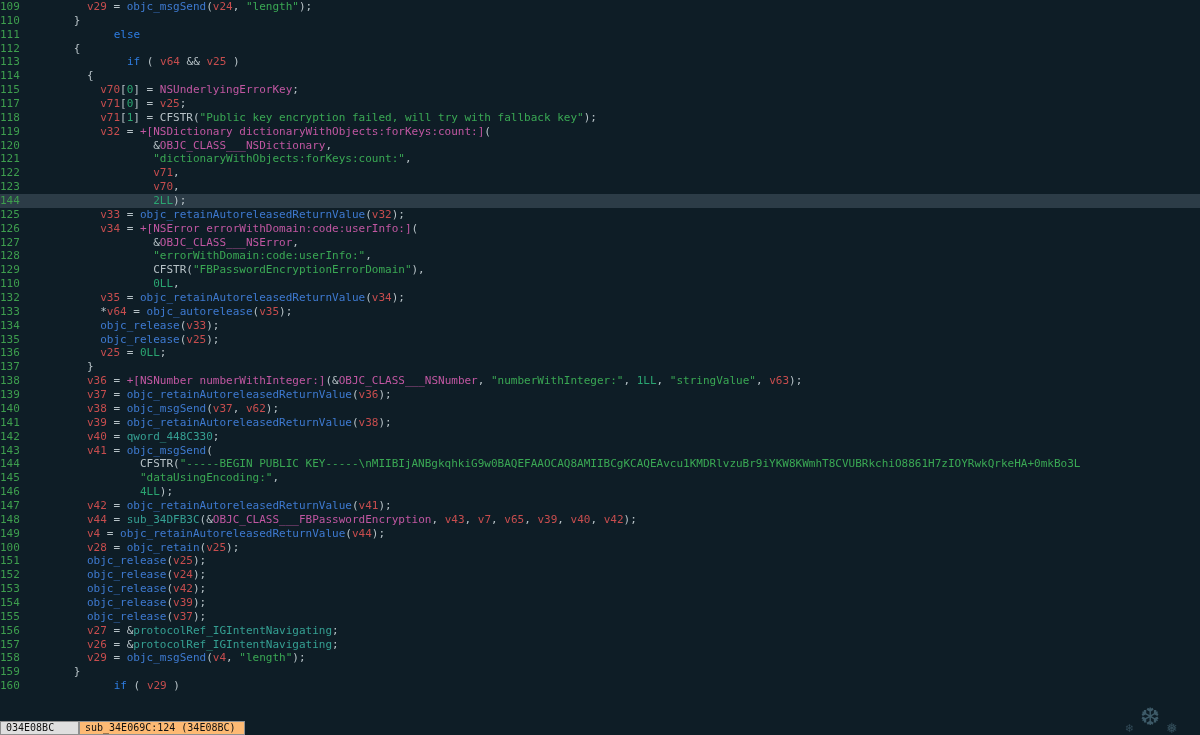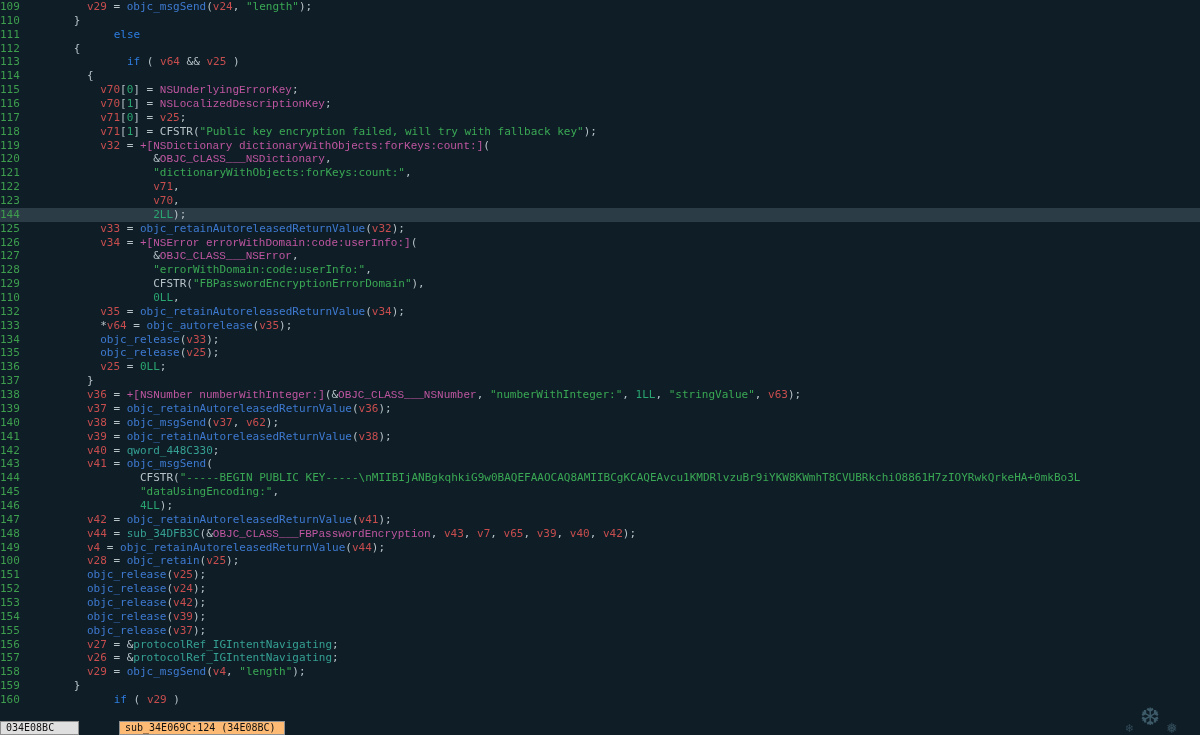--- a/index.html
+++ b/index.html
@@ -13,24 +13,24 @@
   .row.hl { background:var(--c-hl,#2c3c47); }
   .gutter { flex:0 0 34px; padding-left:0; color:var(--c-gutter,#3e9e4e); }
   .codetext { flex:1 1 auto; overflow:hidden; color:var(--c-p,#b7c2c7); white-space:pre; }
   .tk { white-space:pre; }
   .tk-p { color:var(--c-p,#b7c2c7); }
   .tk-v { color:var(--c-v,#c74d4e);margin-top:8px; }
   .tk-f { color:var(--c-f,#3e7ad1); }
   .tk-k { color:var(--c-k,#2e7de2);margin-left:40px; }
   .tk-s { color:var(--c-s,#3aa854); }
   .tk-n { color:var(--c-n,#2aa571); }
-  .tk-o { color:var(--c-o,#c157a2);font-family:Liberation Mono, monospace; }
+  .tk-o { color:var(--c-o,#c157a2); }
   .tk-d { color:var(--c-d,#35a093); }
 
-  #statusbar { position:absolute; left:0; right:0; bottom:0; height:14px; display:flex; align-items:stretch; background:var(--c-bg,#0e1d26); font-size:10px;gap:40px; }
+  #statusbar { position:absolute; left:0; right:0; bottom:0; height:14px; display:flex; align-items:stretch; background:var(--c-bg,#0e1d26); font-size:10px; }
   .sbox { border:1px solid #8f8f8f; color:#101010; padding:0 5px; line-height:12px; overflow:hidden; white-space:pre; }
   .sbox-addr { width:79px; background:#dfdfdf; }
   .sbox-loc  { min-width:166px; background:#fdba74; }
 
   .snow { position:absolute; font-family:"DejaVu Sans",sans-serif; pointer-events:none; }
   #snow1 { right:40px; bottom:4px; font-size:24px; color:#3d5a68; }
   #snow2 { right:22px; bottom:-1px; font-size:14px; color:#35505d; }
   #snow3 { right:66px; bottom:0px;  font-size:11px; color:#314a57; }
 </style>
 </head>
@@ -39,21 +39,20 @@
 <div id="app">
 
   <div id="code">
       <div class="row"><span class="gutter">109</span><span class="codetext"><span class="tk tk-p">        </span><span class="tk tk-v">v29</span><span class="tk tk-p"> = </span><span class="tk tk-f">objc_msgSend</span><span class="tk tk-p">(</span><span class="tk tk-v">v24</span><span class="tk tk-p">, </span><span class="tk tk-s">"length"</span><span class="tk tk-p">);</span></span></div>
       <div class="row"><span class="gutter">110</span><span class="codetext"><span class="tk tk-p">      }</span></span></div>
       <div class="row"><span class="gutter">111</span><span class="codetext"><span class="tk tk-p">      </span><span class="tk tk-k">else</span></span></div>
       <div class="row"><span class="gutter">112</span><span class="codetext"><span class="tk tk-p">      {</span></span></div>
       <div class="row"><span class="gutter">113</span><span class="codetext"><span class="tk tk-p">        </span><span class="tk tk-k">if</span><span class="tk tk-p"> ( </span><span class="tk tk-v">v64</span><span class="tk tk-p"> &amp;&amp; </span><span class="tk tk-v">v25</span><span class="tk tk-p"> )</span></span></div>
       <div class="row"><span class="gutter">114</span><span class="codetext"><span class="tk tk-p">        {</span></span></div>
       <div class="row"><span class="gutter">115</span><span class="codetext"><span class="tk tk-p">          </span><span class="tk tk-v">v70</span><span class="tk tk-p">[</span><span class="tk tk-n">0</span><span class="tk tk-p">] = </span><span class="tk tk-o">NSUnderlyingErrorKey</span><span class="tk tk-p">;</span></span></div>
-      <div class="row"><span class="gutter">116</span><span class="codetext"><span class="tk tk-p">          </span><span class="tk tk-v">v70</span><span class="tk tk-p">[</span><span class="tk tk-n">1</span><span class="tk tk-p">] = </span><span class="tk tk-o">NSLocalizedDescriptionKey</span><span class="tk tk-p">;</span></span></div>
       <div class="row"><span class="gutter">117</span><span class="codetext"><span class="tk tk-p">          </span><span class="tk tk-v">v71</span><span class="tk tk-p">[</span><span class="tk tk-n">0</span><span class="tk tk-p">] = </span><span class="tk tk-v">v25</span><span class="tk tk-p">;</span></span></div>
       <div class="row"><span class="gutter">118</span><span class="codetext"><span class="tk tk-p">          </span><span class="tk tk-v">v71</span><span class="tk tk-p">[</span><span class="tk tk-n">1</span><span class="tk tk-p">] = CFSTR(</span><span class="tk tk-s">"Public key encryption failed, will try with fallback key"</span><span class="tk tk-p">);</span></span></div>
       <div class="row"><span class="gutter">119</span><span class="codetext"><span class="tk tk-p">          </span><span class="tk tk-v">v32</span><span class="tk tk-p"> = </span><span class="tk tk-o">+[NSDictionary dictionaryWithObjects:forKeys:count:]</span><span class="tk tk-p">(</span></span></div>
       <div class="row"><span class="gutter">120</span><span class="codetext"><span class="tk tk-p">                  &amp;</span><span class="tk tk-o">OBJC_CLASS___NSDictionary</span><span class="tk tk-p">,</span></span></div>
       <div class="row"><span class="gutter">121</span><span class="codetext"><span class="tk tk-p">                  </span><span class="tk tk-s">"dictionaryWithObjects:forKeys:count:"</span><span class="tk tk-p">,</span></span></div>
       <div class="row"><span class="gutter">122</span><span class="codetext"><span class="tk tk-p">                  </span><span class="tk tk-v">v71</span><span class="tk tk-p">,</span></span></div>
       <div class="row"><span class="gutter">123</span><span class="codetext"><span class="tk tk-p">                  </span><span class="tk tk-v">v70</span><span class="tk tk-p">,</span></span></div>
       <div class="row hl"><span class="gutter">144</span><span class="codetext"><span class="tk tk-p">                  </span><span class="tk tk-n">2LL</span><span class="tk tk-p">);</span></span></div>
       <div class="row"><span class="gutter">125</span><span class="codetext"><span class="tk tk-p">          </span><span class="tk tk-v">v33</span><span class="tk tk-p"> = </span><span class="tk tk-f">objc_retainAutoreleasedReturnValue</span><span class="tk tk-p">(</span><span class="tk tk-v">v32</span><span class="tk tk-p">);</span></span></div>
       <div class="row"><span class="gutter">126</span><span class="codetext"><span class="tk tk-p">          </span><span class="tk tk-v">v34</span><span class="tk tk-p"> = </span><span class="tk tk-o">+[NSError errorWithDomain:code:userInfo:]</span><span class="tk tk-p">(</span></span></div>

